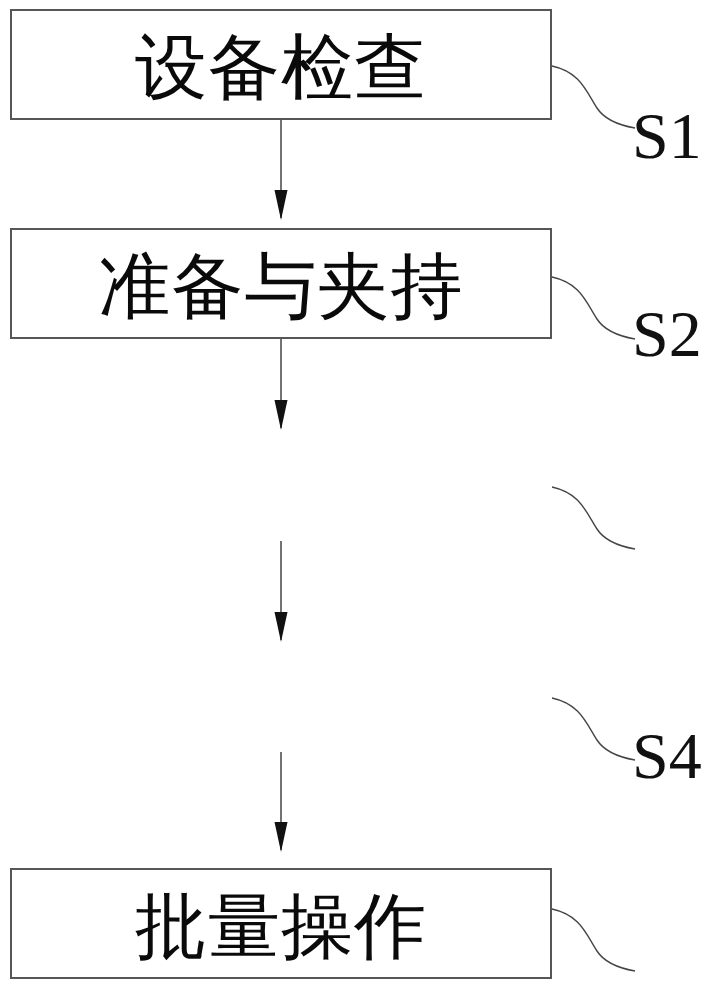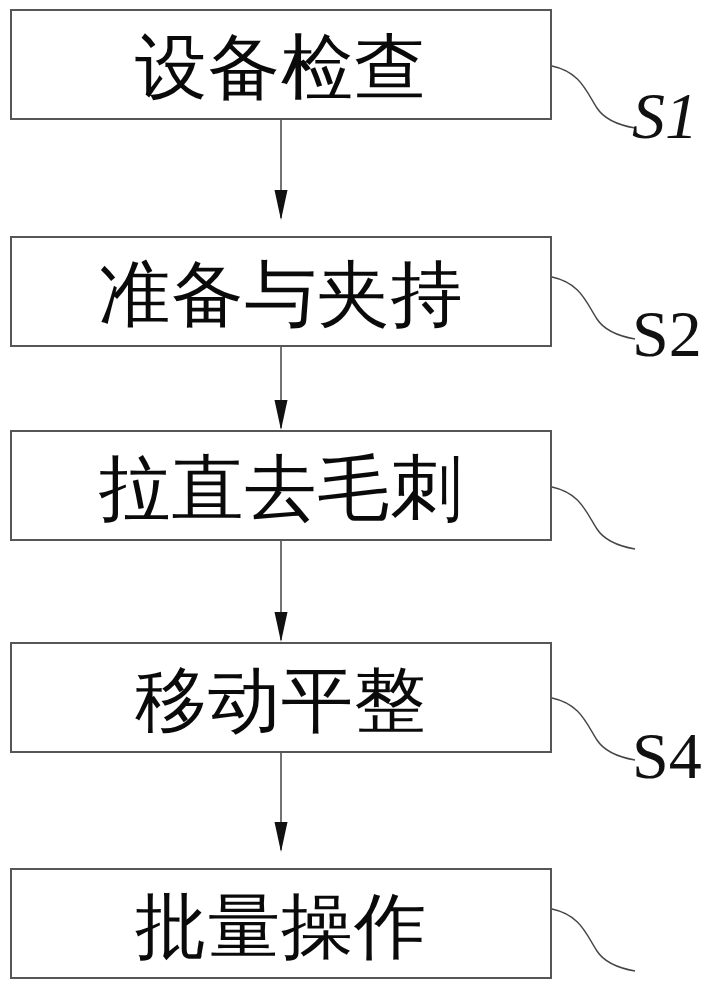--- a/index.html
+++ b/index.html
@@ -47,25 +47,25 @@
   .step-tag {
     position: absolute;
     left: 632px;
     font-family: "Liberation Serif", serif;
     font-size: 66px;
     line-height: 1;
     color: #111111;
     white-space: nowrap;
   }
   .b1 { top: 9px; }
-  .b2 { top: 236px; }
+  .b2 { top: 228px; }
   .b3 { top: 430px; }
   .b4 { top: 642px; }
   .b5 { top: 852px; margin-top: 16px; }
-  .t1 { top: 83px; font-style: italic; }
+  .t1 { top: 103px; }
   .t2 { top: 301px; }
   .t3 { top: 511px; }
   .t4 { top: 723px; }
   .t5 { top: 933px; }
 </style>
 </head>
 <body>
 
 <div class="stage">
 
@@ -94,26 +94,20 @@
     <path d="M552,698 C580,704 586,723 597,740 C604,751 618,757 635,760" fill="none" stroke="#454545" stroke-width="1.4"></path>
     <path d="M552,909 C580,915 586,934 597,951 C604,962 618,968 635,971" fill="none" stroke="#454545" stroke-width="1.4"></path>
   </svg>
 
   <div class="step-box b1">
     <span class="step-label">设备检查</span>
   </div>
   <div class="step-box b2">
     <span class="step-label">准备与夹持</span>
   </div>
-  <div class="step-box b3">
-    <span class="step-label">拉直去毛刺</span>
-  </div>
-  <div class="step-box b4">
-    <span class="step-label">移动平整</span>
-  </div>
   <div class="step-box b5">
     <span class="step-label">批量操作</span>
   </div>
 
   <div class="step-tag t1">S1</div>
   <div class="step-tag t2">S2</div>
   <div class="step-tag t4">S4</div>
 
 </div>
 

